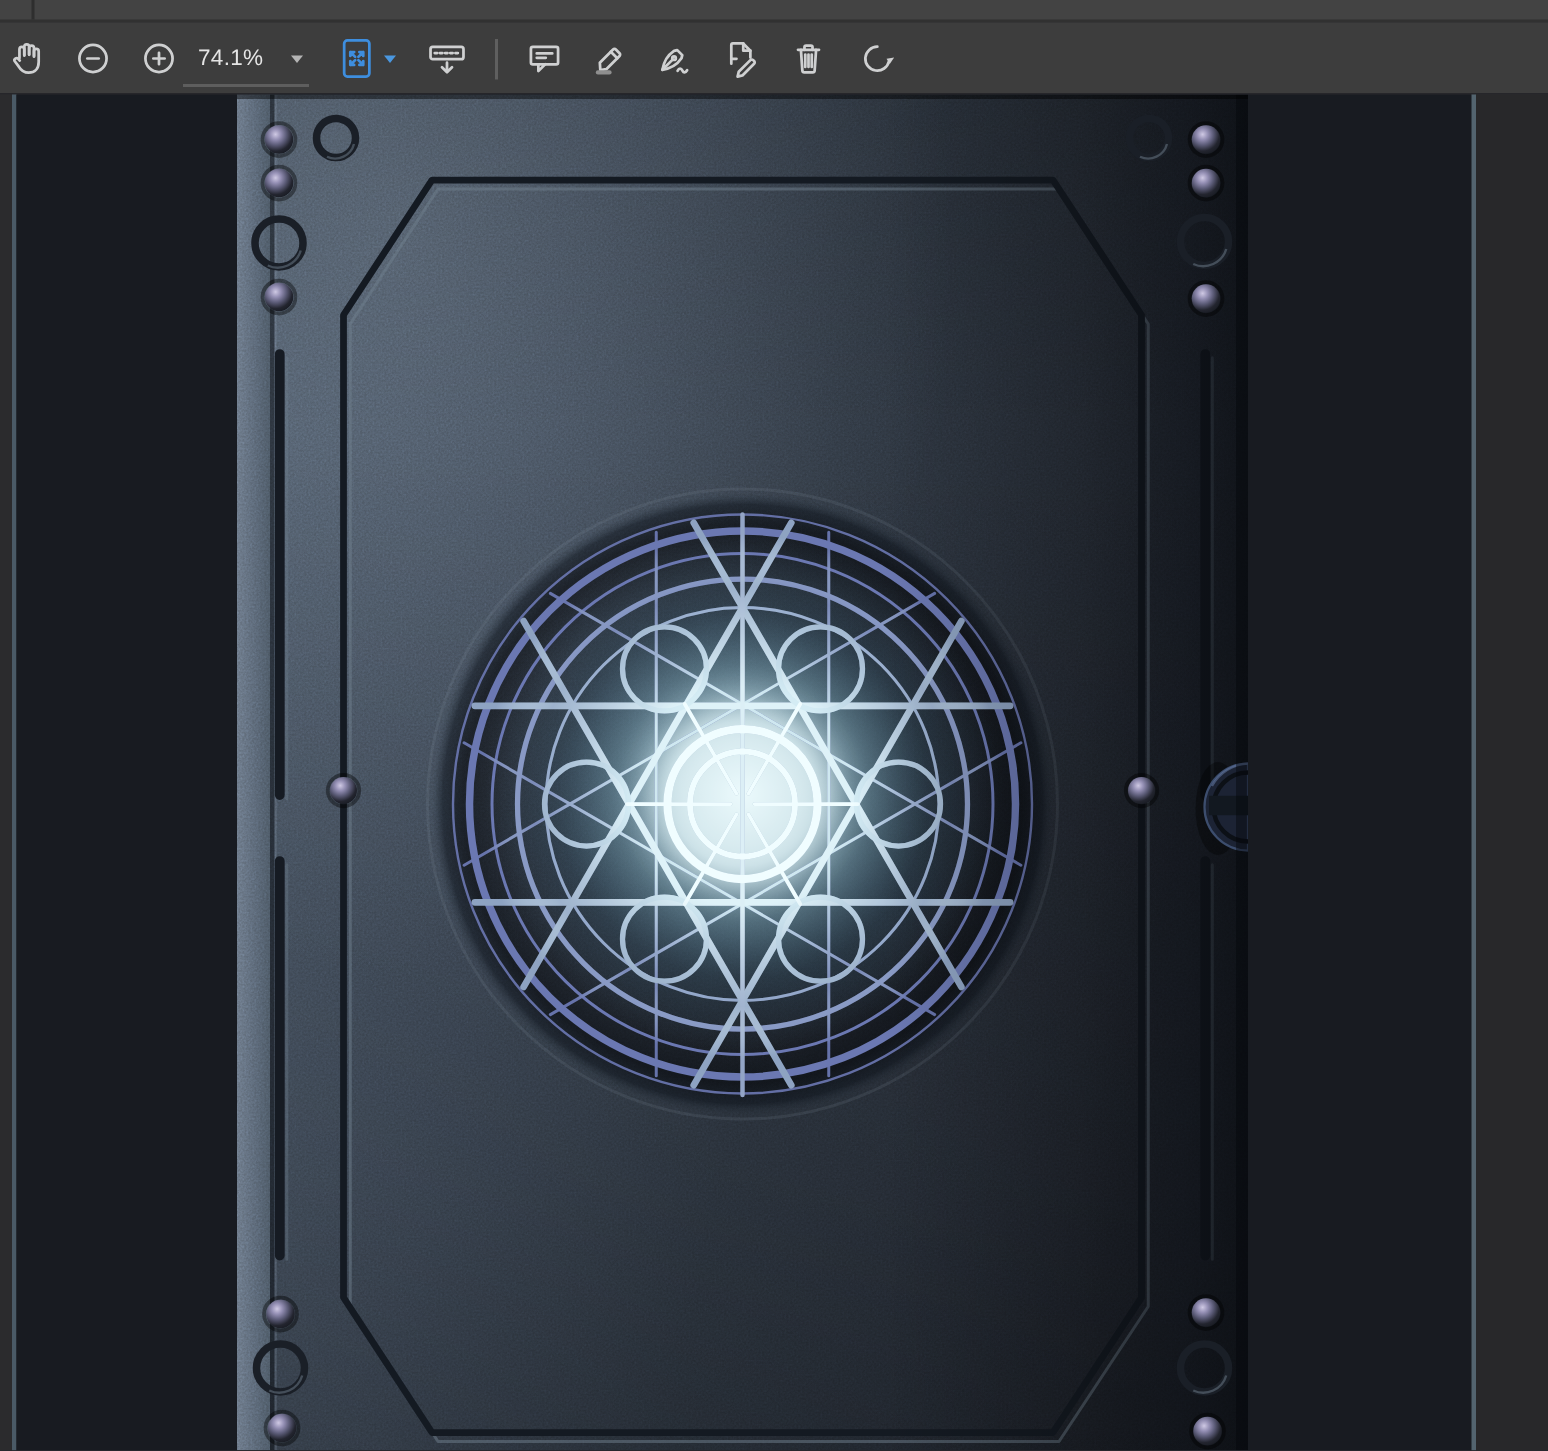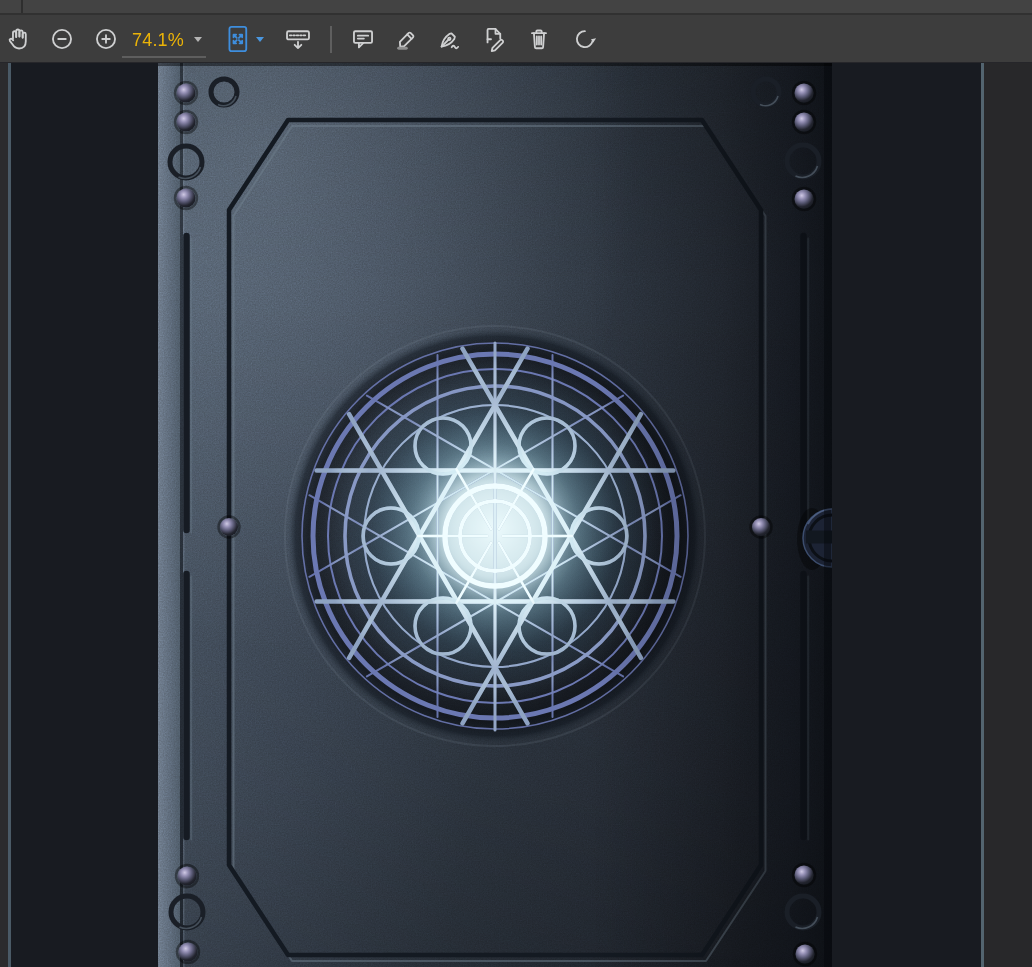--- a/index.html
+++ b/index.html
@@ -10,21 +10,21 @@
             border-bottom:2px solid #313131;box-sizing:border-box;}
   .topstrip .tabdiv{position:absolute;left:21px;top:0;width:2px;height:13px;background:#2e2e2e;}
   .toolbar{position:absolute;left:0;top:15px;width:1032px;height:48px;background:#3d3d3d;
            border-bottom:1px solid #26262a;box-sizing:border-box;}
   .tb-btn{position:absolute;top:7px;width:34px;height:34px;border-radius:3px;
           display:flex;align-items:center;justify-content:center;cursor:pointer;}
   svg.tbico{stroke:#cfd0d1;fill:none;stroke-width:1.7;stroke-linecap:round;stroke-linejoin:round;}
   svg.tbico .fillg{fill:#cfd0d1;stroke:none;}
   svg.tbico.blue{stroke:#3e8ede;}
   .zoomfield{position:absolute;left:122px;top:7px;width:84px;height:34px;cursor:pointer;}
-  .zoomfield .ztext{position:absolute;left:10px;top:8px;font-size:18px;color:#eab308;letter-spacing:.2px;}
+  .zoomfield .ztext{position:absolute;left:10px;top:8px;font-size:15px;color:#e5e5e5;letter-spacing:.2px;}
   .zoomfield .zcaret{position:absolute;right:4px;top:15px;width:0;height:0;
        border-left:4.5px solid transparent;border-right:4.5px solid transparent;border-top:5px solid #b4b4b4;}
   .zoomfield .zline{position:absolute;left:0;bottom:-2px;width:84px;height:2px;background:#5e5e5e;}
   .fitcaret{position:absolute;left:256px;top:22px;width:0;height:0;cursor:pointer;
        border-left:4.5px solid transparent;border-right:4.5px solid transparent;border-top:5px solid #4a97e0;}
   .tbsep{position:absolute;left:330px;top:11px;width:2px;height:27px;background:#5f5f5f;}
   
   .workspace{position:absolute;left:0;top:63px;width:1032px;height:904px;}
   .left-rail{position:absolute;left:0;top:0;width:8px;height:904px;background:#2b2b2d;}
   .left-split{position:absolute;left:8px;top:0;width:3px;height:904px;background:#4a5a66;cursor:col-resize;}

